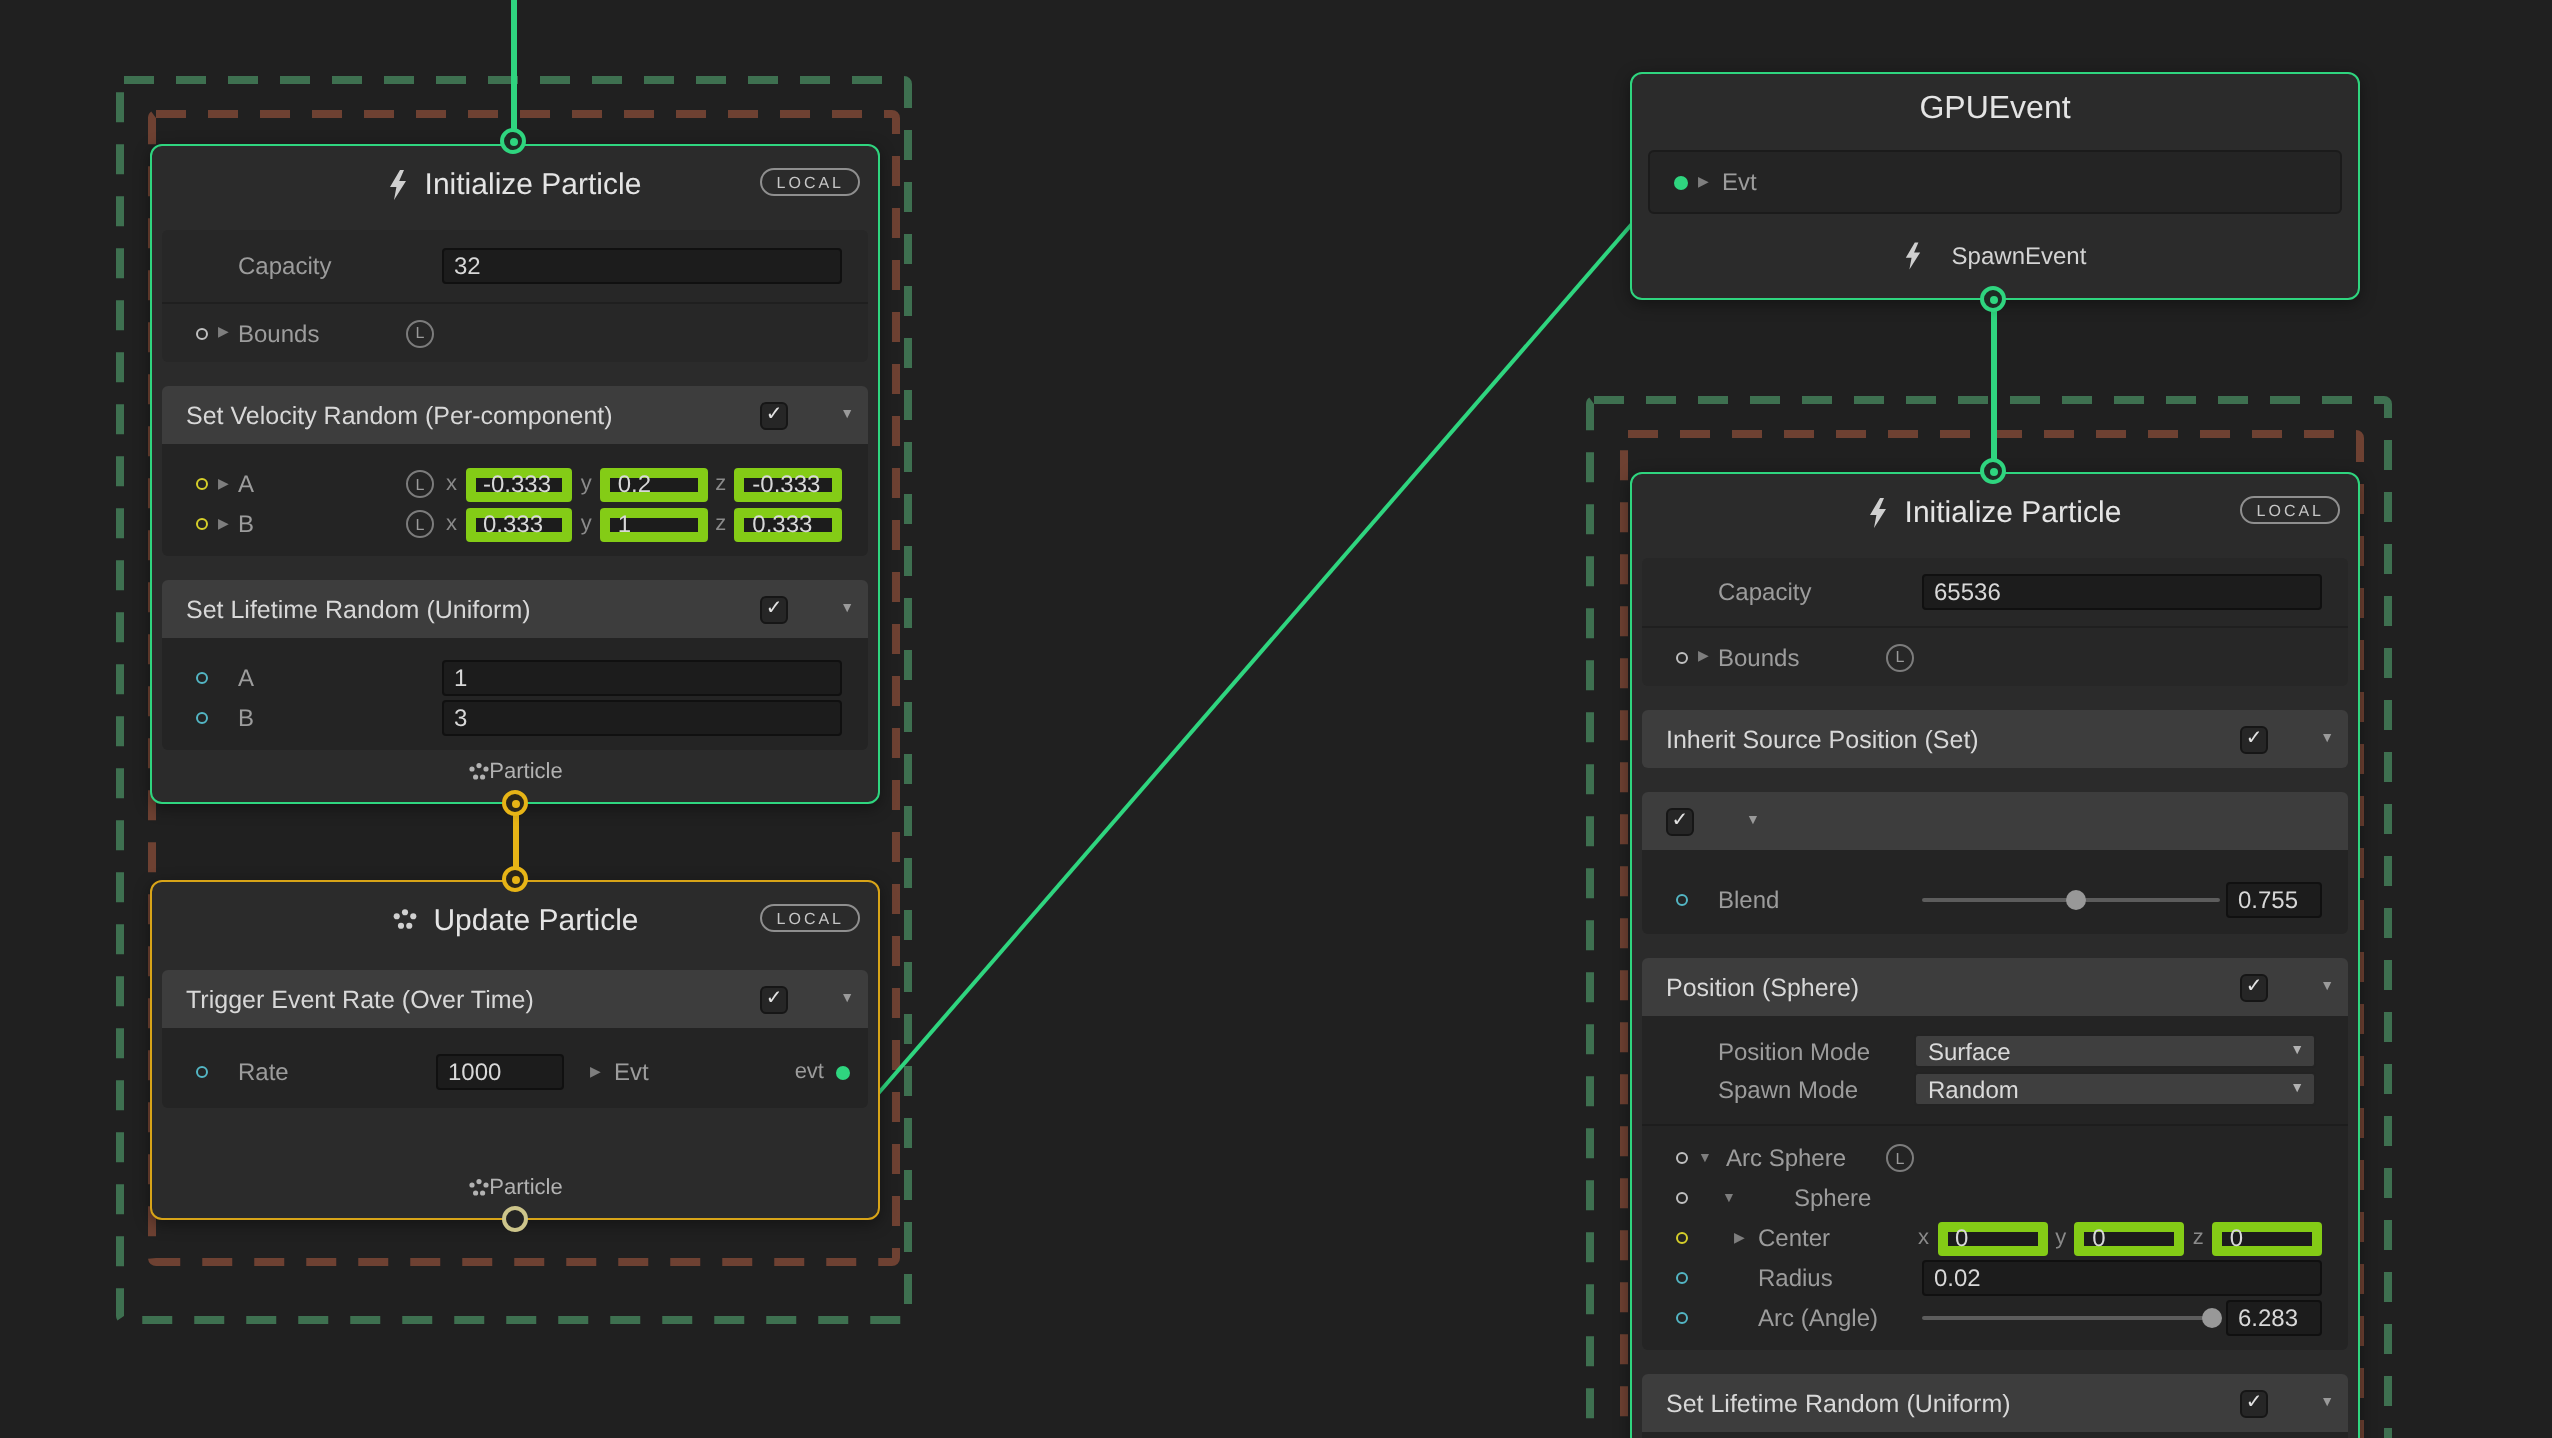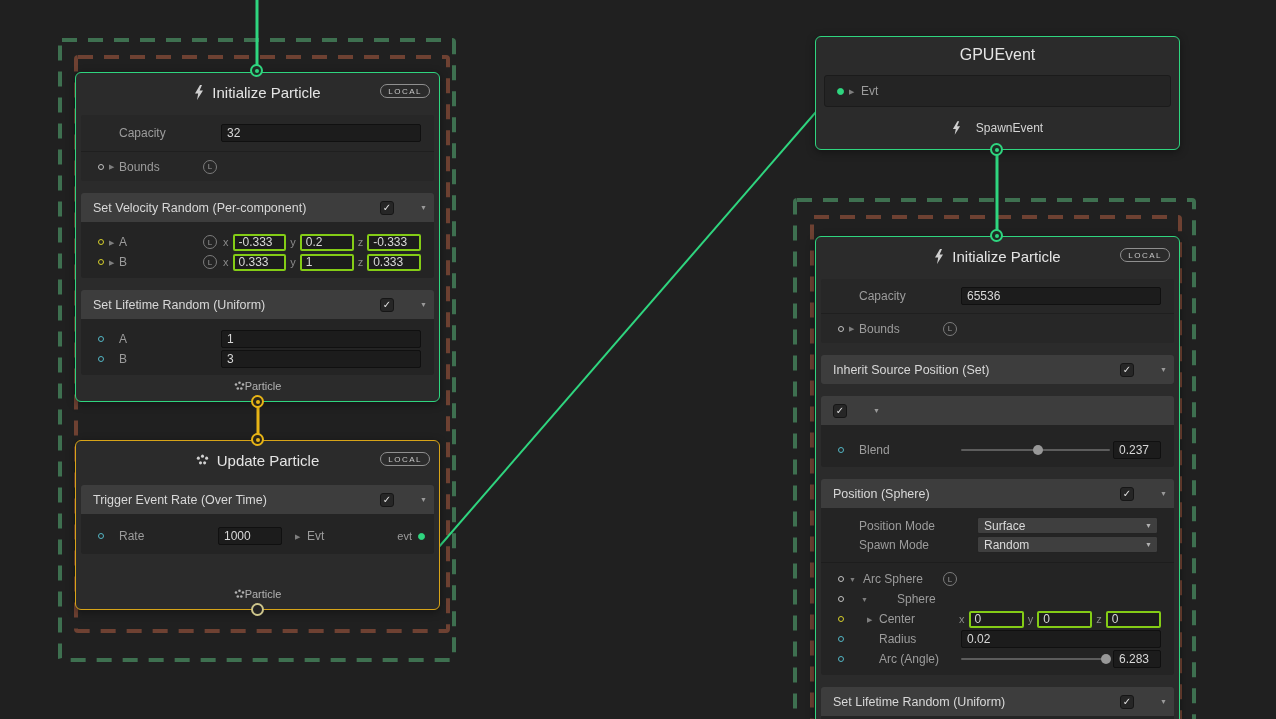--- a/index.html
+++ b/index.html
@@ -43,24 +43,24 @@
   .bh-title { color:#d8d8d8; font-size:12.5px; flex:1; white-space:nowrap; }
   .checkbox { width:14px; height:14px; background:#262626; border:1px solid #161616; border-radius:3px;
               color:#e2e2e2; font-size:10px; line-height:12px; text-align:center; }
   .chev { color:#9a9a9a; font-size:7px; margin-left:7px; }
   .block-body { background:#242424; }
   .brow { position:relative; display:flex; align-items:center; }
 
   .vec3 { position:absolute; left:142px; right:13px; display:flex; align-items:center; gap:4px; }
   .vec3.c { left:138px; }
   .axis { color:#8a8a8a; font-size:11px; }
-  .axis-field { flex:1; min-width:0; background:#1c1c1c; border:2px solid #84cc16; border-radius:2px;
+  .axis-field { flex:1; min-width:0; background:#1c1c1c; border:5px solid #84cc16; border-radius:2px;
                 height:17px; display:flex; align-items:center; padding:0 4px; color:#d8d8d8; font-size:12px; }
 
-  .dropdown { position:absolute; left:156px; right:16px; height:18px; background:#3f3f3f;
+  .dropdown { position:absolute; left:136px; right:16px; height:18px; background:#3f3f3f;
               border:1px solid #232323; border-radius:2px; display:flex; align-items:center; padding:0 16px 0 6px; }
   .dropdown.sm { height:17px; }
   .dd-text { color:#dadada; font-size:12px; flex:1; overflow:hidden; white-space:nowrap; }
   .dd-arrow { position:absolute; right:5px; color:#b2b2b2; font-size:7px; }
 
   .slider-track { position:absolute; left:140px; right:64px; top:50%; margin-top:-1px; height:2px;
                   background:#5d5d5d; border-radius:1px; }
   .slider-handle { position:absolute; top:-4px; width:10px; height:10px; border-radius:50%; background:#989898; }
 
   .footer { position:absolute; left:0; right:0; bottom:2px; height:26px; display:flex; align-items:center;
@@ -287,21 +287,21 @@
         <span class="checkbox">✓</span>
         <span class="chev">▼</span>
       </div>
       <div class="block-body" style="padding:14px 0 6px">
         <div class="brow h22">
           <span class="dport p-cyan"></span>
           <span class="label">Blend</span>
           <div class="slider-track">
             <span class="slider-handle" style="left:calc(51.4% - 5px)"></span>
           </div>
-          <div class="field val">0.237</div>
+          <div class="field val">0.755</div>
         </div>
       </div>
     </div>
 
     <div class="block">
       <div class="block-header">
         <span class="bh-title">Position (Sphere)</span>
         <span class="checkbox">✓</span>
         <span class="chev">▼</span>
       </div>

